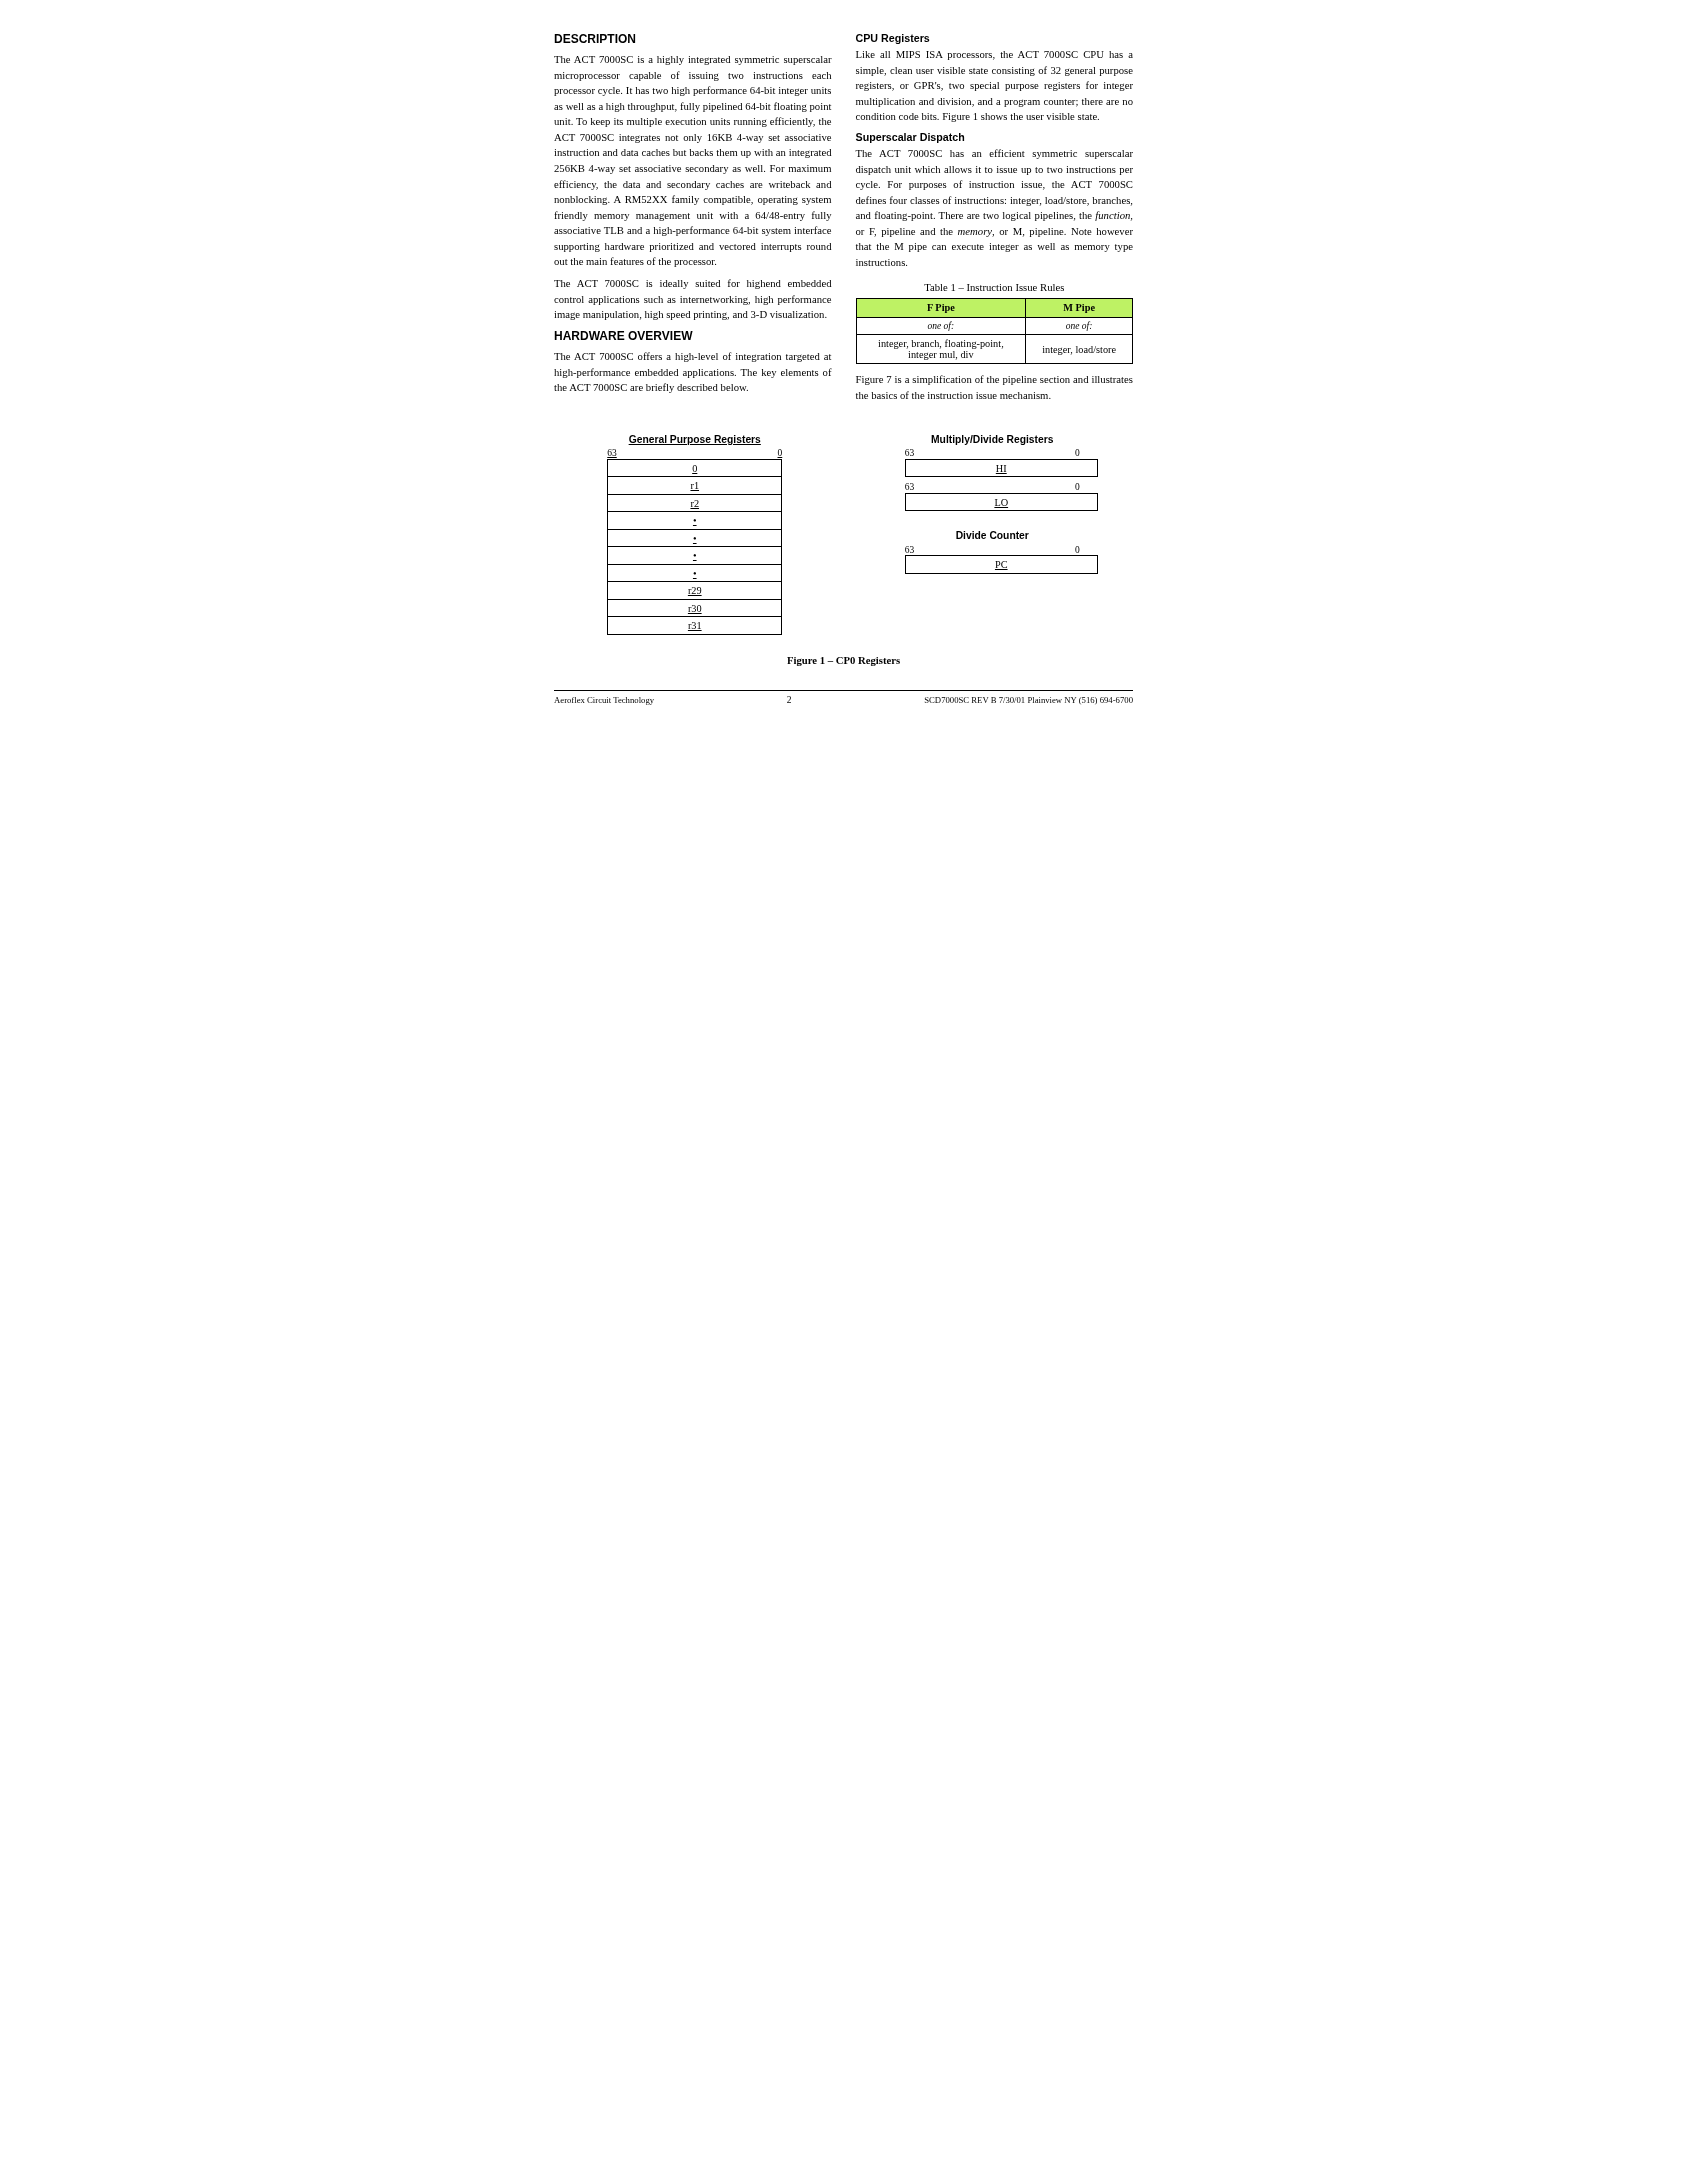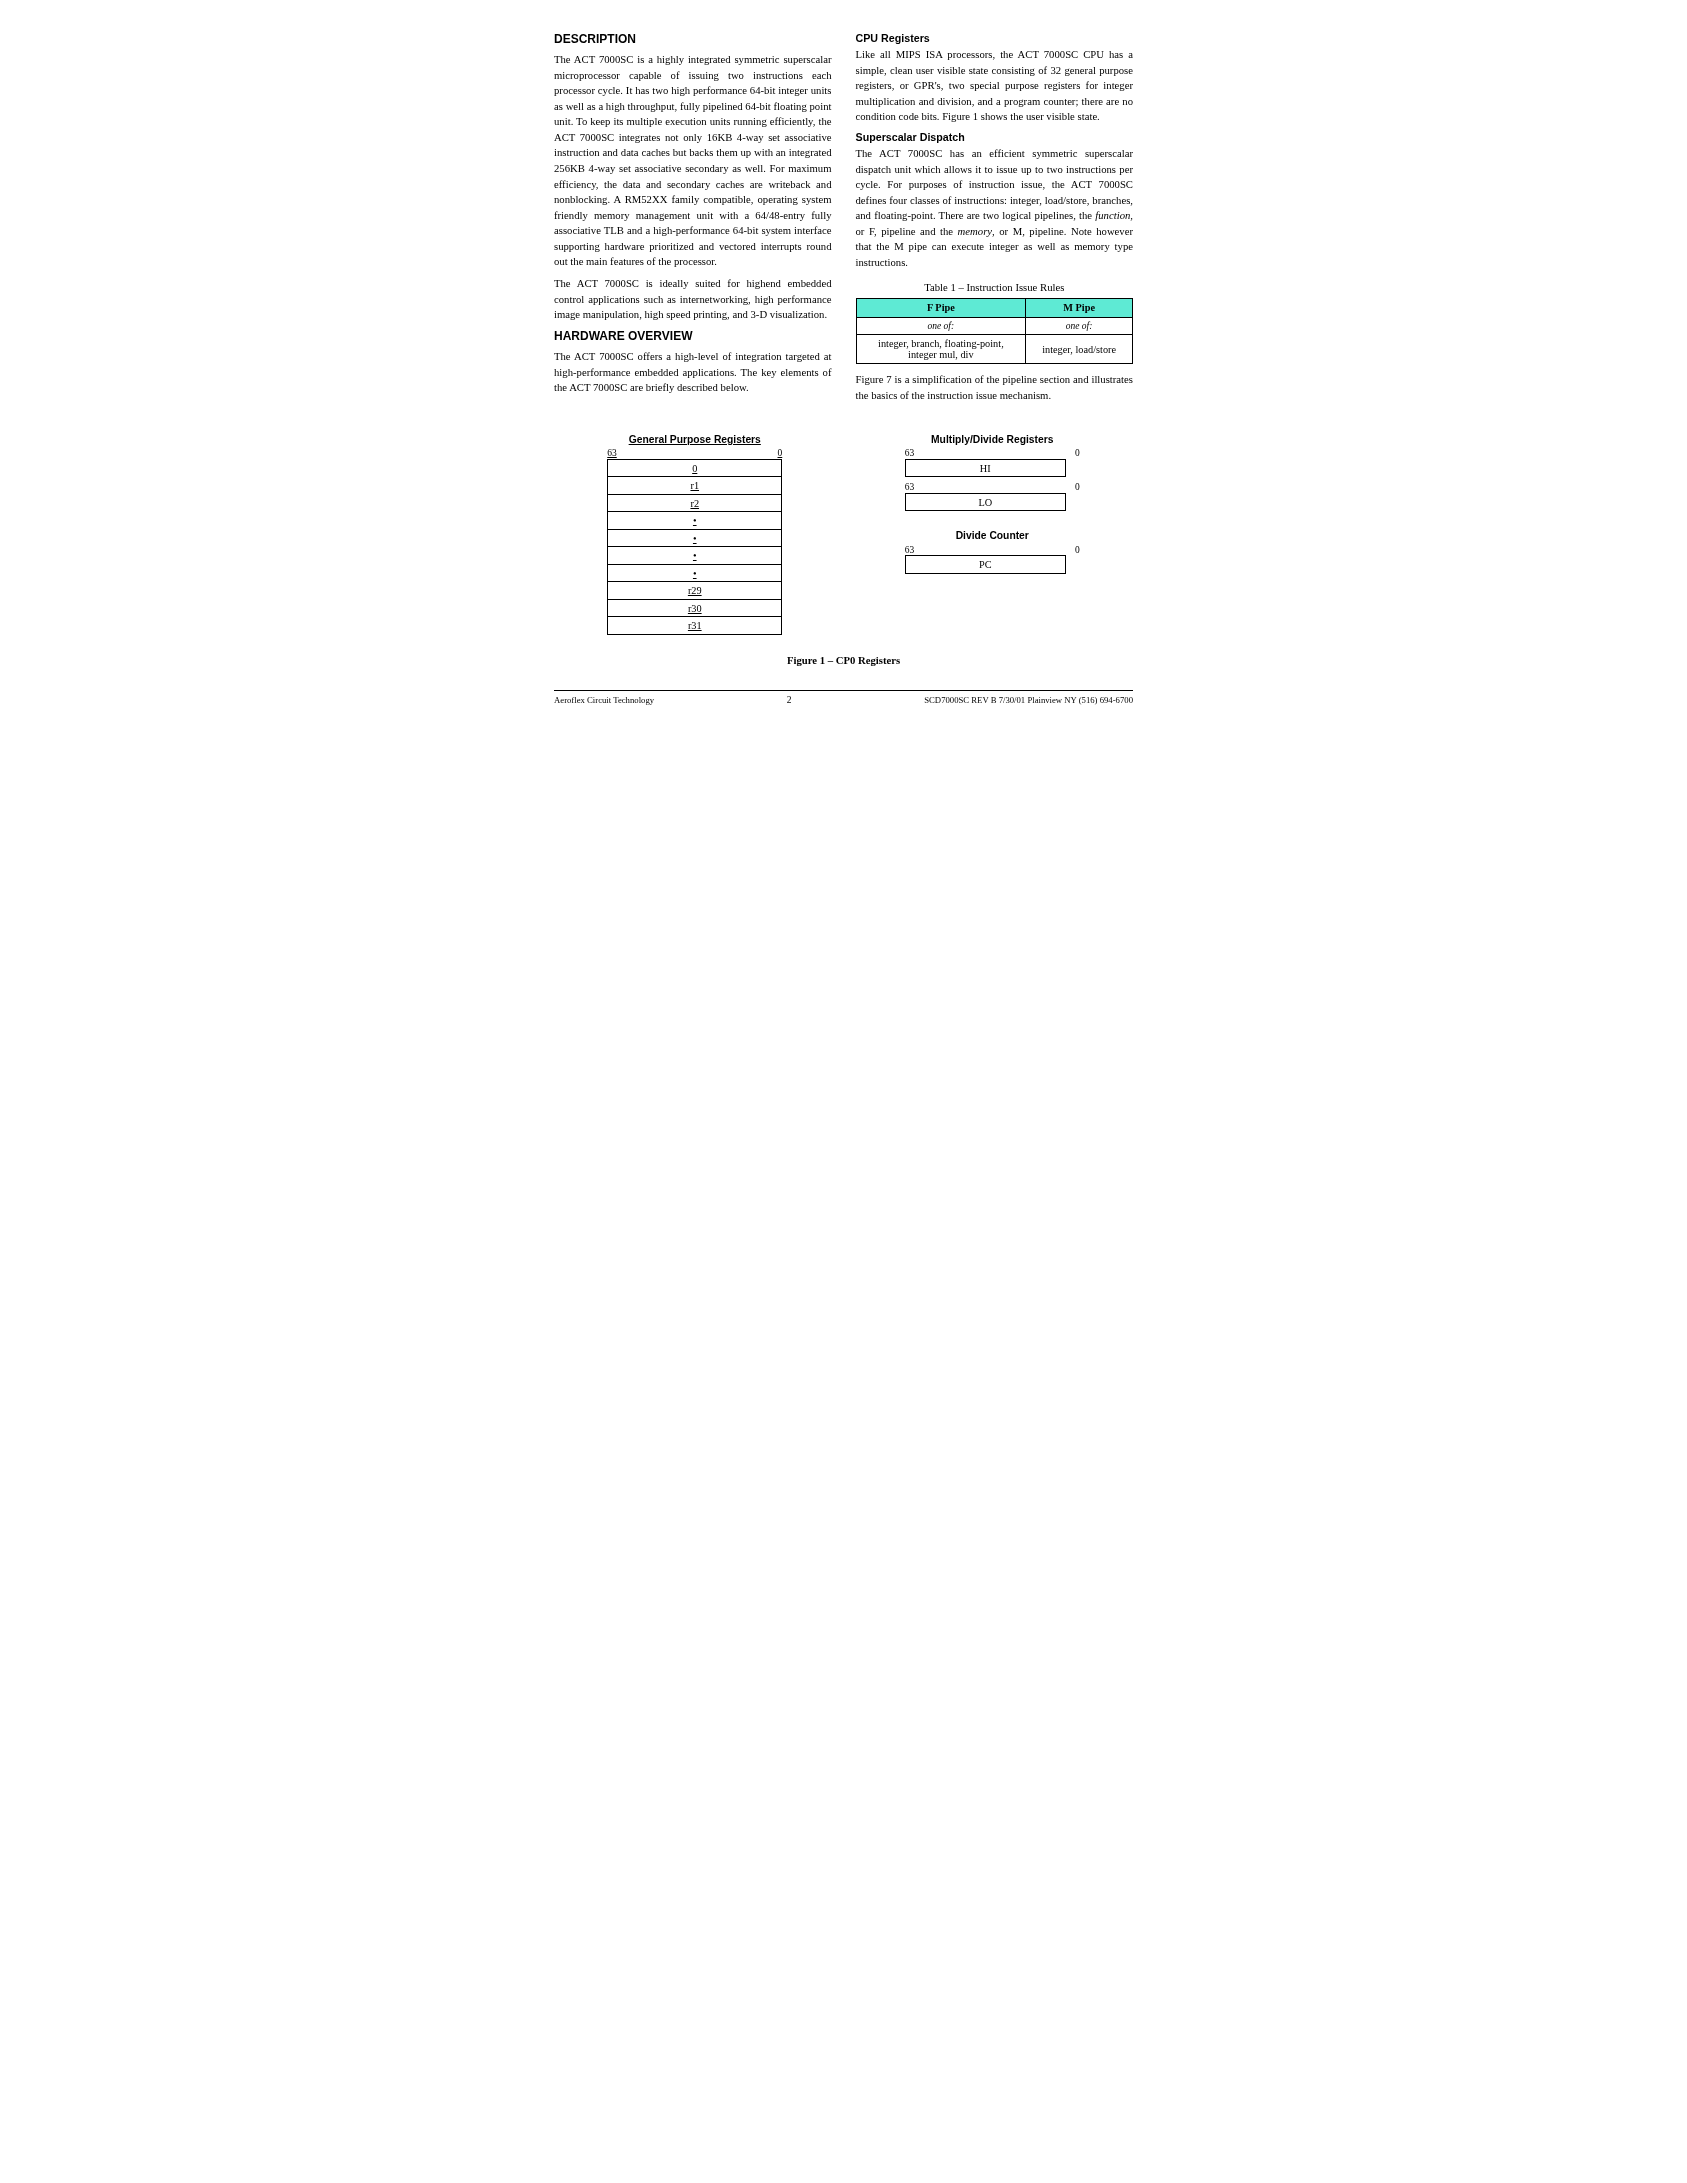--- a/index.html
+++ b/index.html
@@ -58,21 +58,21 @@
       border-collapse: collapse;
       font-size: 10.3px;
     }
     .issue-table td, .issue-table th {
       border: 0.8px solid #000;
       text-align: center;
       padding: 3.2px 6.4px;
     }
     .issue-table th {
       font-weight: bold;
-      background: #5eead4;
+      background: #bef264;
     }
     .issue-table .sub-row td {
       font-size: 9.5px;
       font-style: italic;
     }
     
     .diagram-section {
       margin-top: 24px;
       display: flex;
       justify-content: space-between;
@@ -111,24 +111,25 @@
       height: 17.5px;
     }
     .bit-label-row {
       display: flex;
       justify-content: space-between;
       width: 175px;
       font-size: 9.5px;
       margin-bottom: 0.8px;
     }
     .md-table {
-      width: 161px;
+      width: 193px;
       border-collapse: collapse;
       font-size: 10.3px;
       margin-bottom: 4.8px;
+      text-decoration: underline;
     }
     .md-table td {
       border: 0.8px solid #000;
       text-align: center;
       padding: 2.4px 6.4px;
       height: 17.5px;
     }
     .pc-title {
       font-weight: bold;
       font-size: 10.3px;

